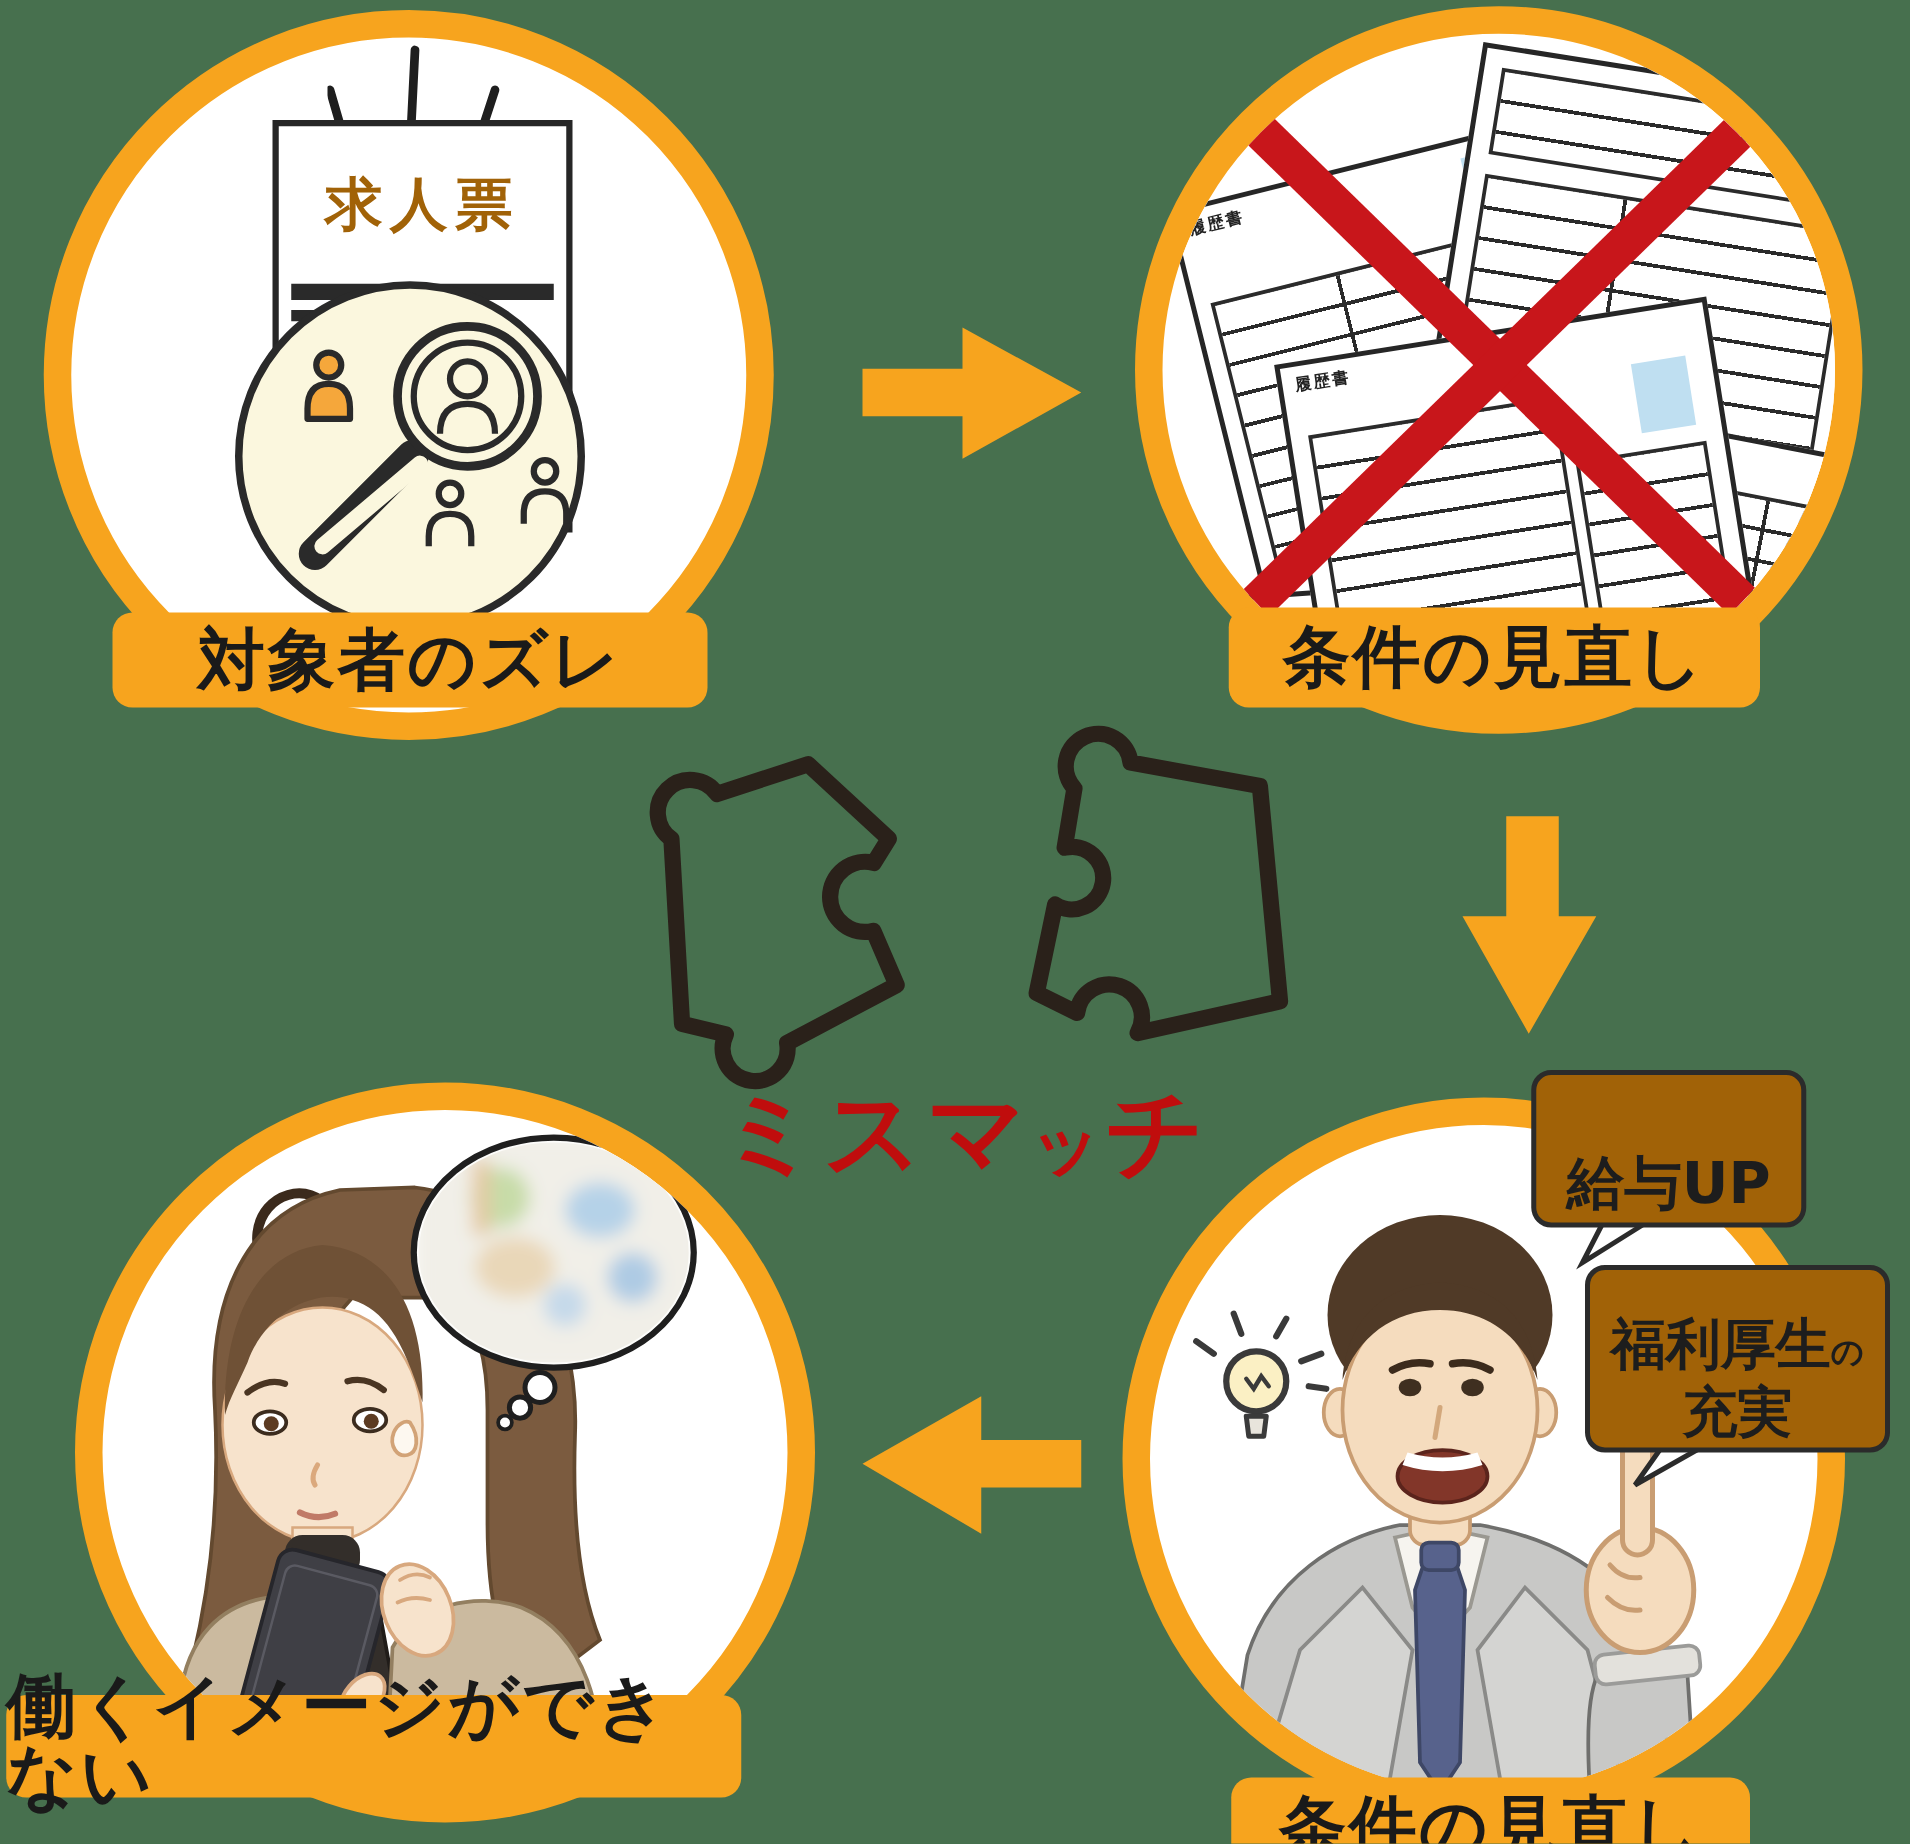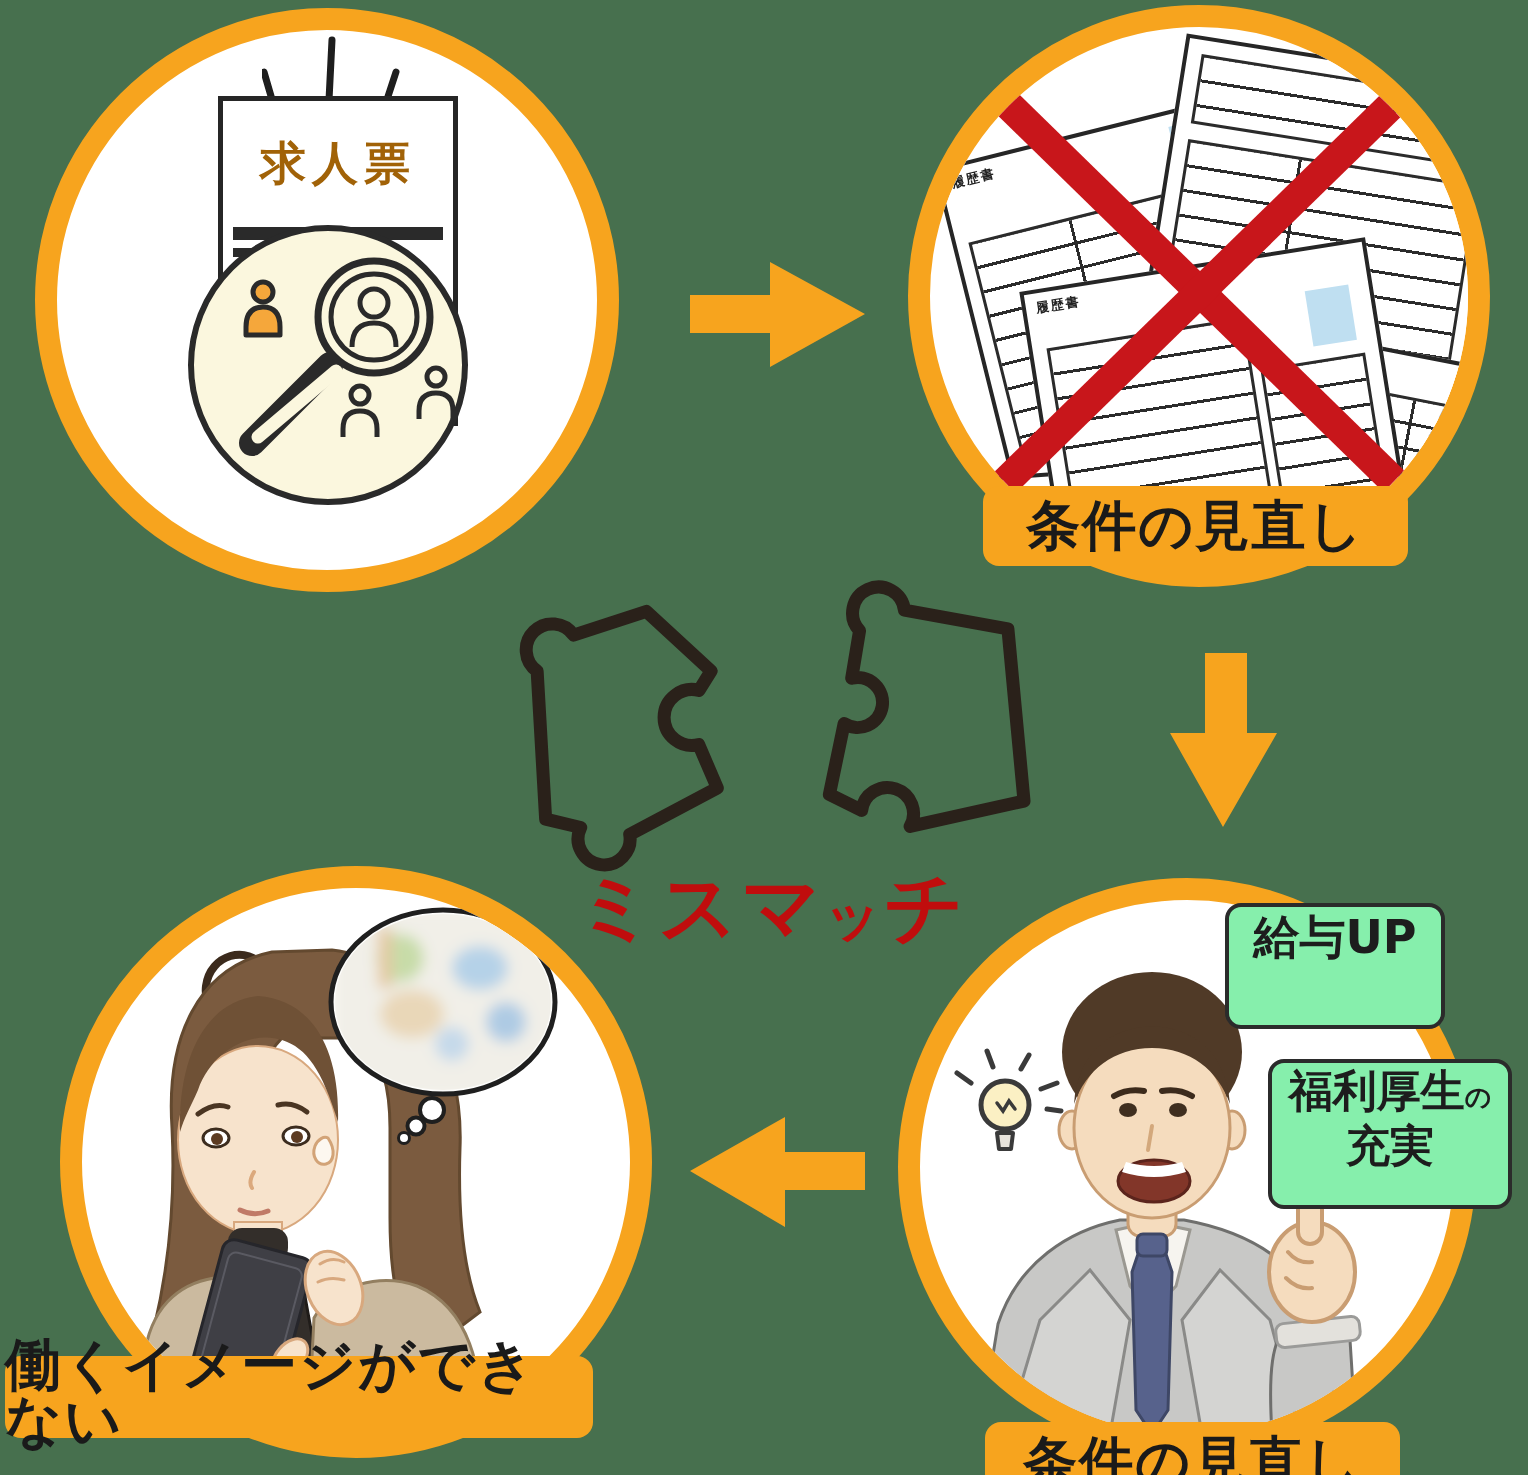--- a/index.html
+++ b/index.html
@@ -57,23 +57,23 @@
 
   
   .puzzle{position:absolute; left:470px; top:575px; z-index:8;}
   .mismatch{position:absolute; left:540px; top:868px; width:460px; z-index:9;
           display:flex; align-items:flex-end; justify-content:center; gap:3px;
           color:var(--mismatch-red); font-weight:bold;}
   .mismatch .ch{font-size:78px; line-height:1;}
   .mismatch .ch.small{font-size:56px; line-height:1; padding-bottom:2px;}
 
   
-  .bubble{position:absolute; z-index:20; background:#86efac; border:4px solid #2b2b2b;
+  .bubble{position:absolute; z-index:20; background:#a16207; border:4px solid #2b2b2b;
           border-radius:16px; display:flex; flex-direction:column; align-items:center;
-          justify-content:flex-start; color:#1d1d1d; font-weight:bold;margin-top:47px;}
+          justify-content:flex-end; color:#1d1d1d; font-weight:bold;}
   .bubble1{left:1225px; top:856px; width:220px; height:126px; font-size:46px;}
   .bubble2{left:1268px; top:1012px; width:244px; height:150px; font-size:44px; line-height:1.25;}
   .bubble2 .particle{font-size:26px;}
   .tails{z-index:19;}
 
   .spark-svg{position:absolute; left:205px; top:2px;}
   .woman-svg,.man-svg{position:absolute; left:0; top:0;}
 </style>
 </head>
 <body>
@@ -120,20 +120,21 @@
           <g fill="none" stroke="#2a2a2a" stroke-width="5">
             <circle cx="166" cy="164" r="9"></circle>
             <path d="M149,206 v-8 q0,-18 17,-18 q17,0 17,18 v8"></path>
             <circle cx="242" cy="146" r="9"></circle>
             <path d="M225,188 v-8 q0,-18 17,-18 q17,0 17,18 v8"></path>
           </g>
         </svg>
       </div>
     </div>
   </div>
+  <div class="band band-tl">対象者のズレ</div>
 
   <div class="circle c-tr">
     <div class="content">
       <div class="resume rA">
         <span class="resume-title">履歴書</span>
         <div class="photo" style="right:18px; top:12px; width:40px; height:50px;"></div>
         <div class="rtable cols" style="left:12px; top:76px; right:12px; bottom:16px;"></div>
       </div>
       <div class="resume rB">
         <div class="rtable" style="left:14px; top:14px; right:14px; height:70px;"></div>

